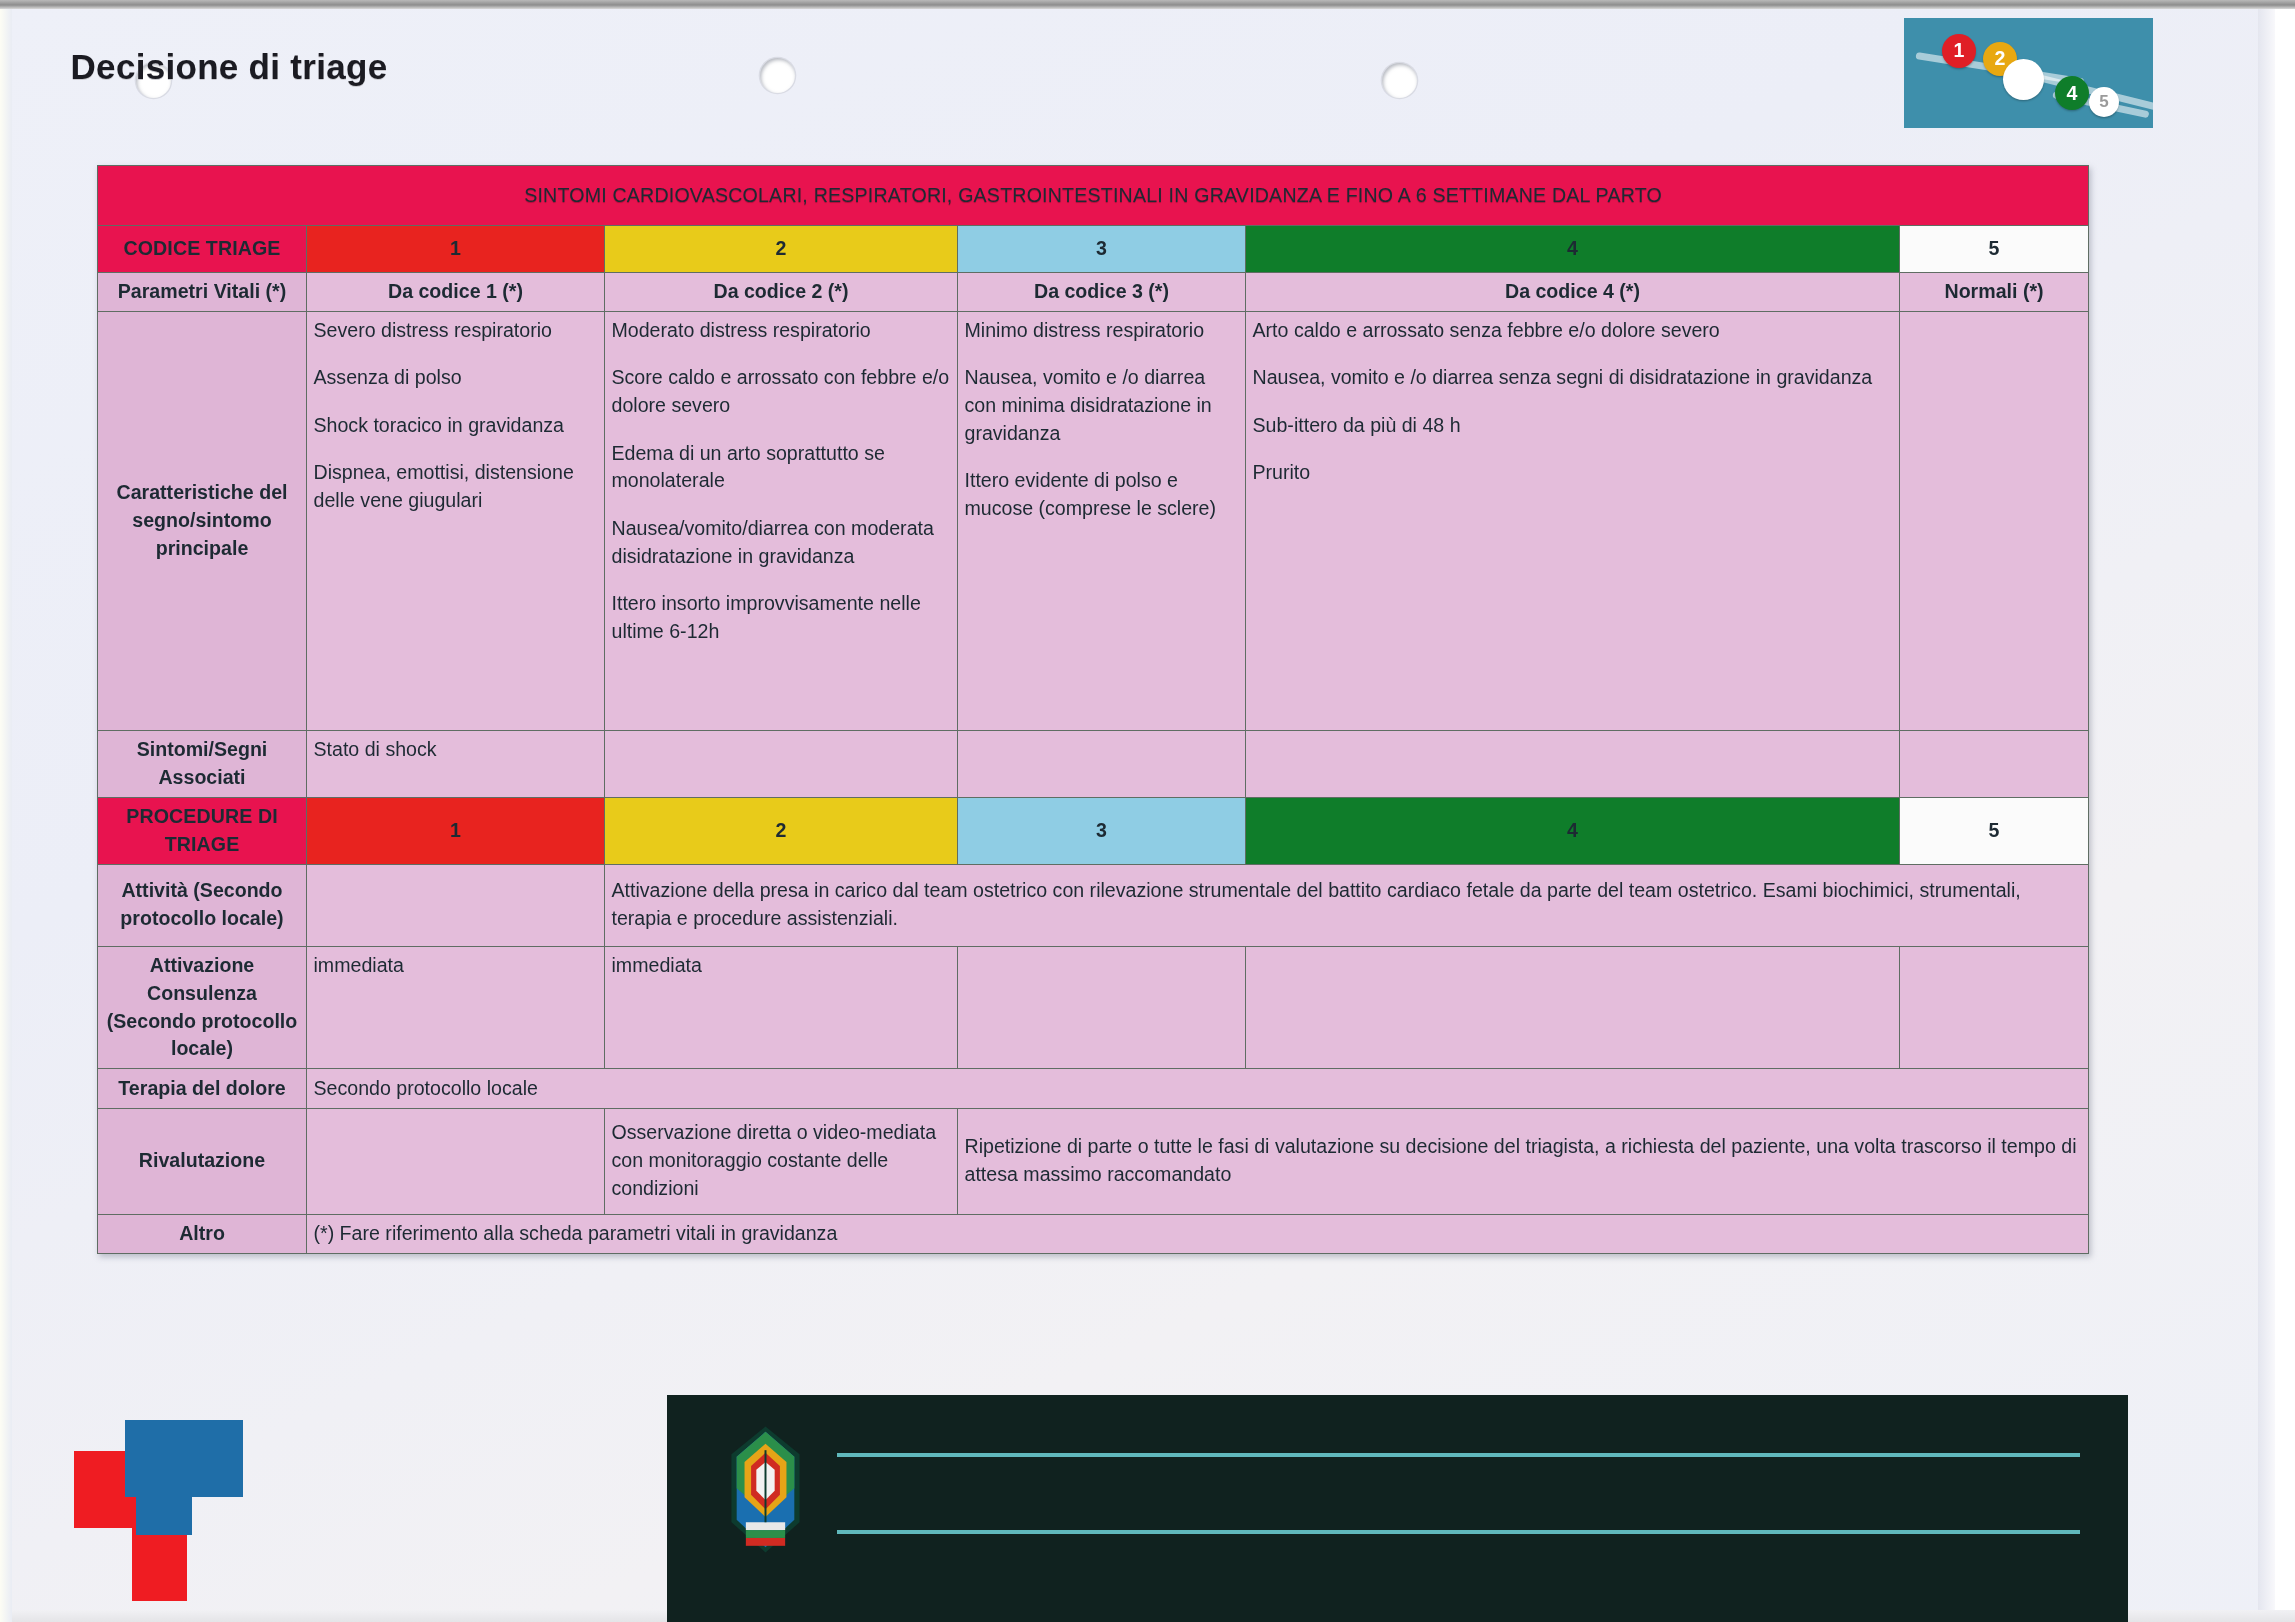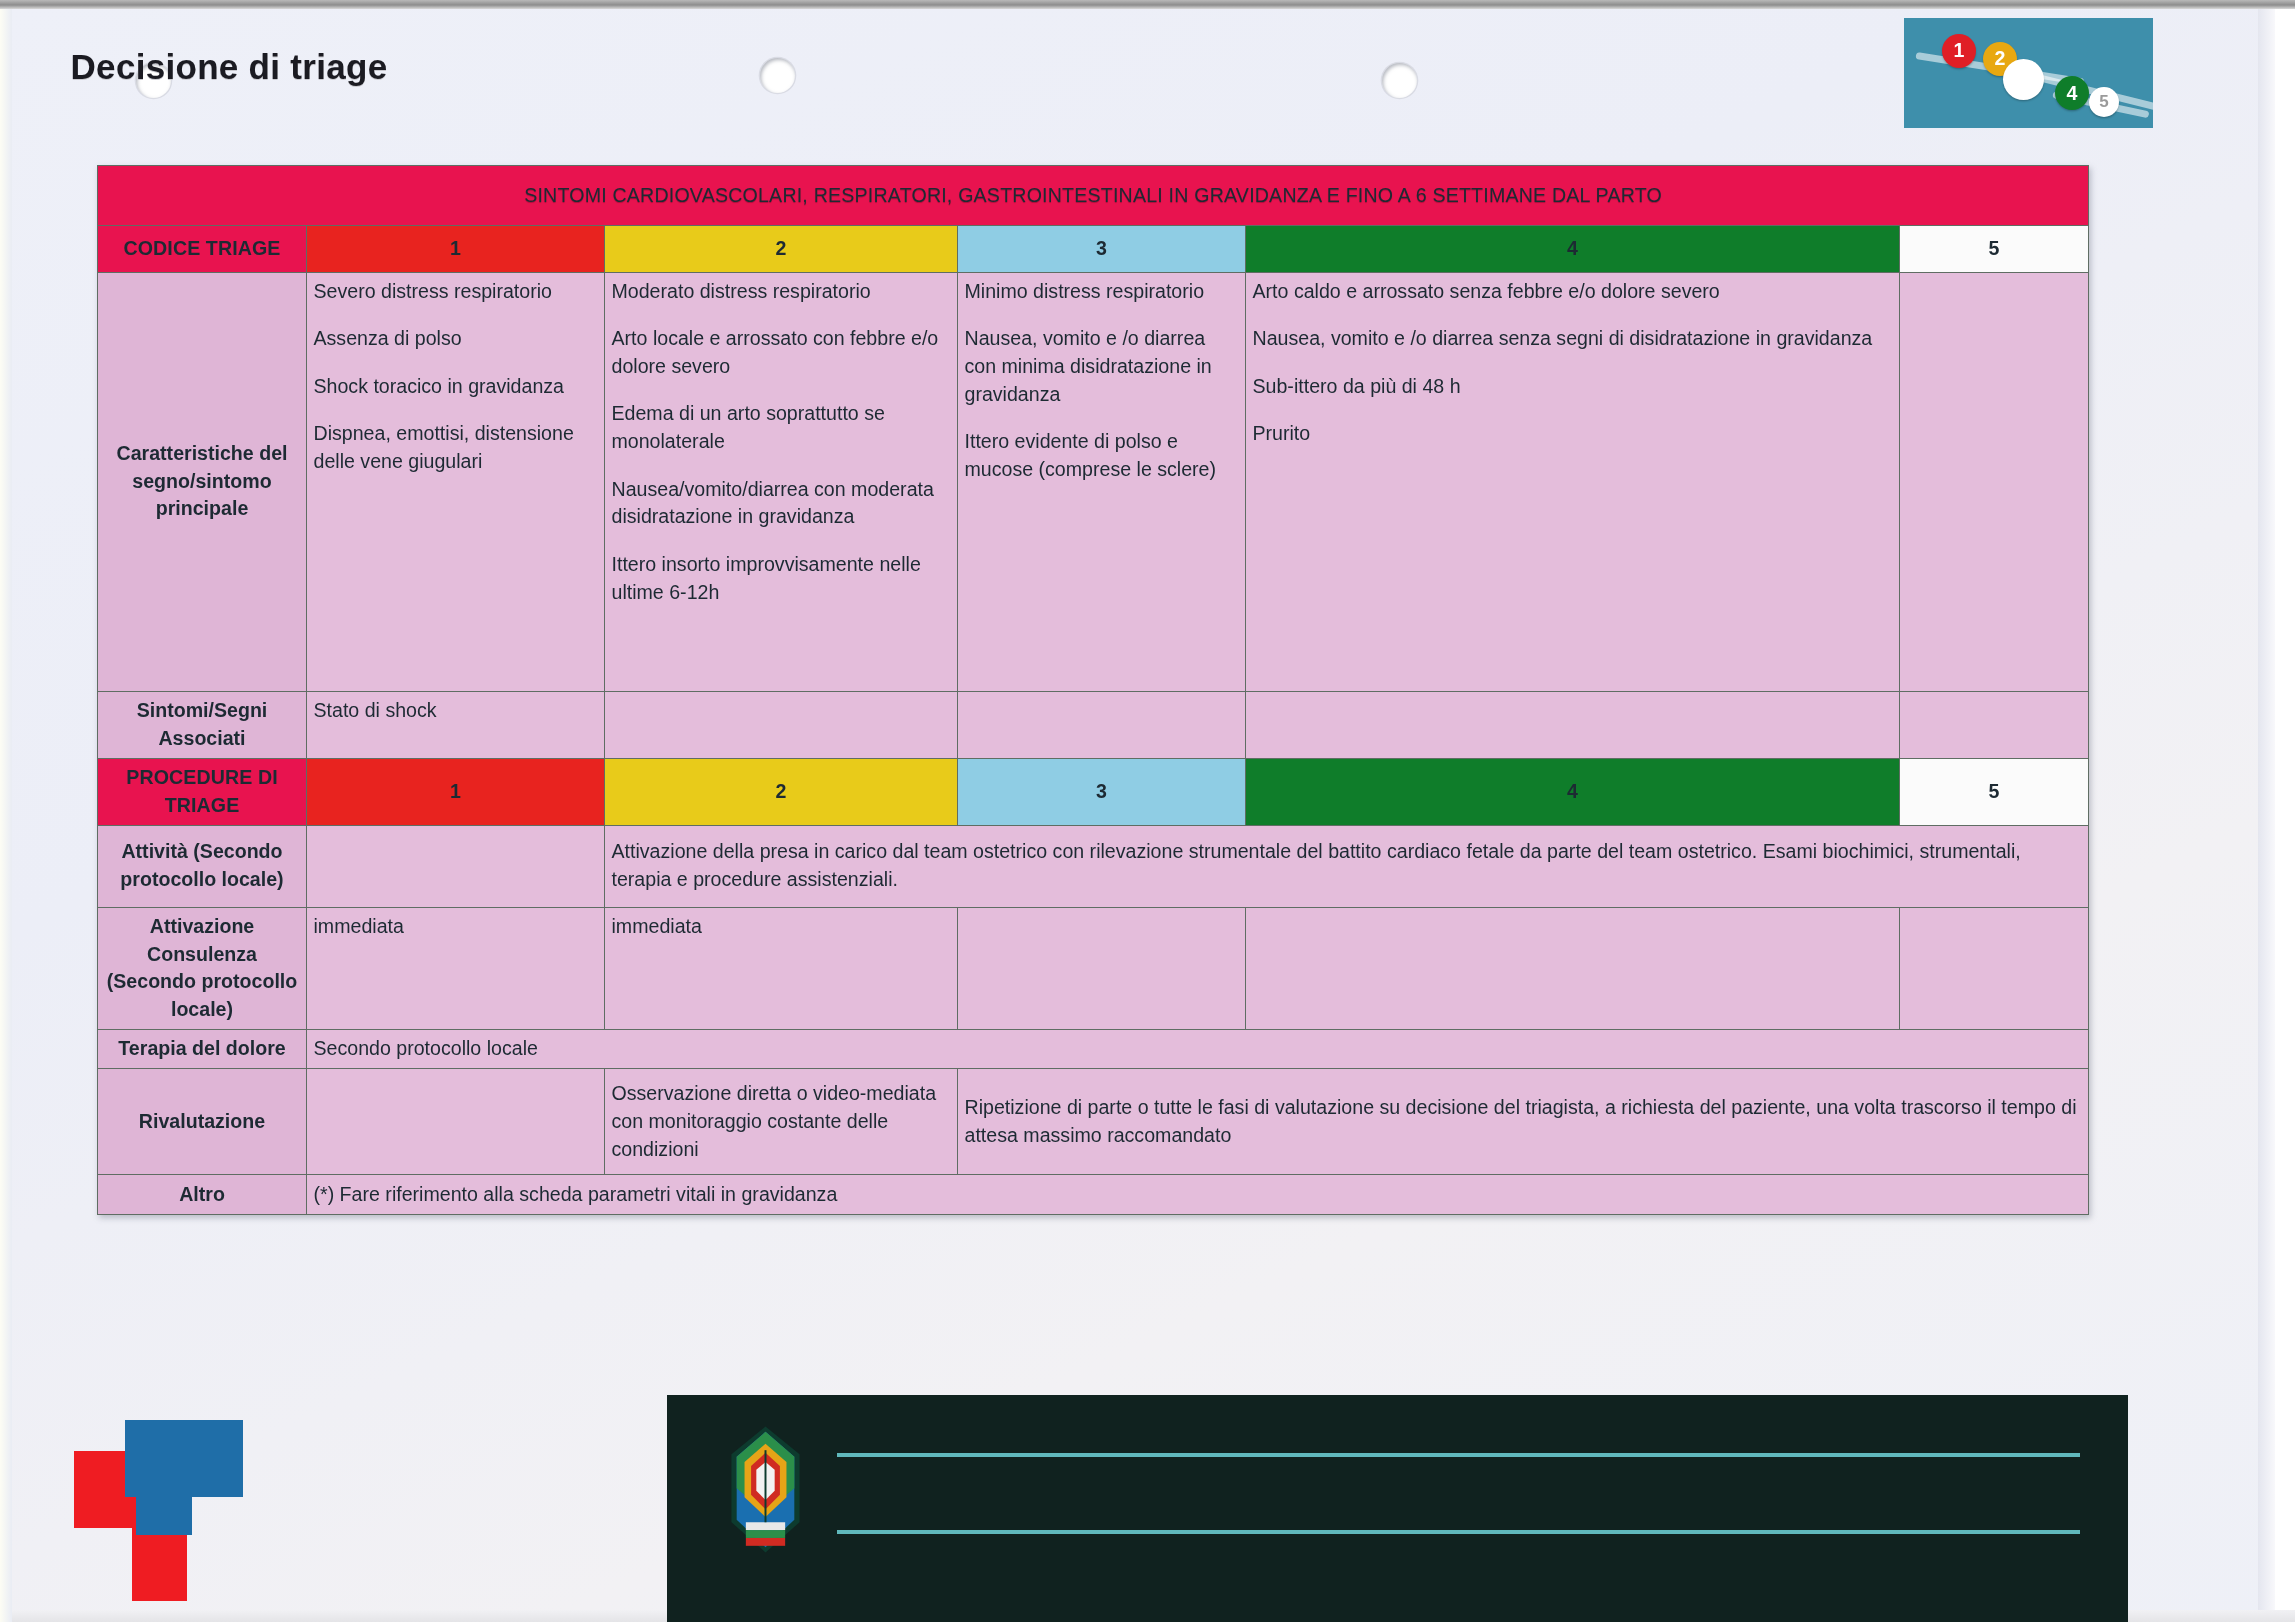--- a/index.html
+++ b/index.html
@@ -181,34 +181,42 @@
 
     <tr>
       <td class="code-label">CODICE TRIAGE</td>
       <td class="codecell c1">1</td>
       <td class="codecell c2">2</td>
       <td class="codecell c3">3</td>
       <td class="codecell c4">4</td>
       <td class="codecell c5">5</td>
     </tr>
 
+    <tr>
+      <td class="rowhead">Parametri Vitali (*)</td>
+      <td class="subhead">Da codice 1 (*)</td>
+      <td class="subhead">Da codice 2 (*)</td>
+      <td class="subhead">Da codice 3 (*)</td>
+      <td class="subhead">Da codice 4 (*)</td>
+      <td class="subhead">Normali (*)</td>
+    </tr>
 
     <tr style="height:419px">
       <td class="rowhead">
         <div>Caratteristiche del segno/sintomo principale</div>
       </td>
       <td class="sym">
         <p>Severo distress respiratorio</p>
         <p>Assenza di polso</p>
         <p>Shock toracico in gravidanza</p>
         <p>Dispnea, emottisi, distensione delle vene giugulari</p>
       </td>
       <td class="sym">
         <p>Moderato distress respiratorio</p>
-        <p>Arto locale e arrossato con febbre e/o dolore severo</p>
+        <p>Score caldo e arrossato con febbre e/o dolore severo</p>
         <p>Edema di un arto soprattutto se monolaterale</p>
         <p>Nausea/vomito/diarrea con moderata disidratazione in gravidanza</p>
         <p>Ittero insorto improvvisamente nelle ultime 6-12h</p>
       </td>
       <td class="sym">
         <p>Minimo distress respiratorio</p>
         <p>Nausea, vomito e /o diarrea con minima disidratazione in gravidanza</p>
         <p>Ittero evidente di polso e mucose (comprese le sclere)</p>
       </td>
       <td class="sym">

